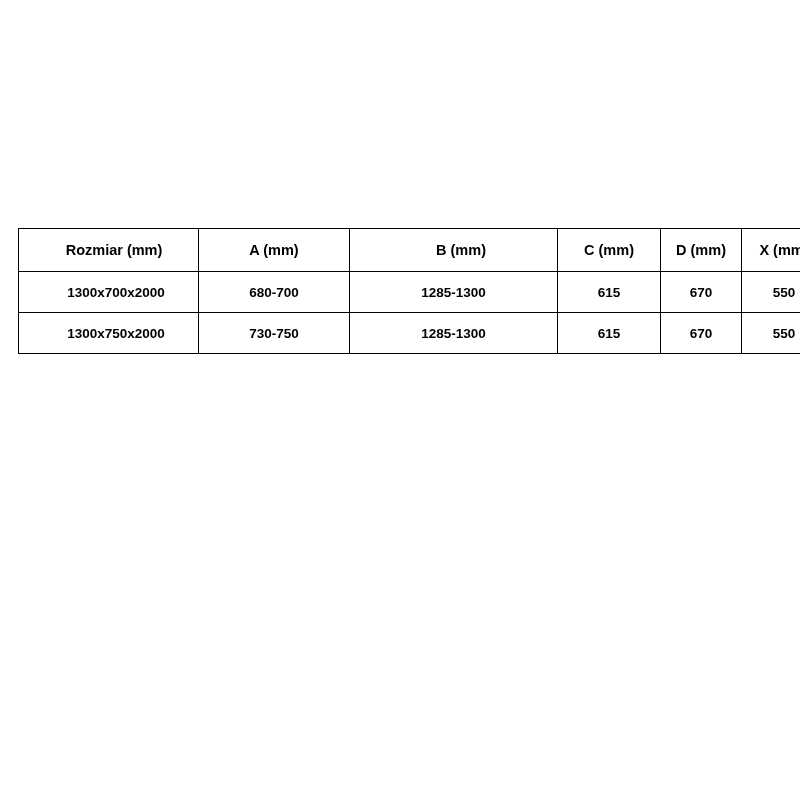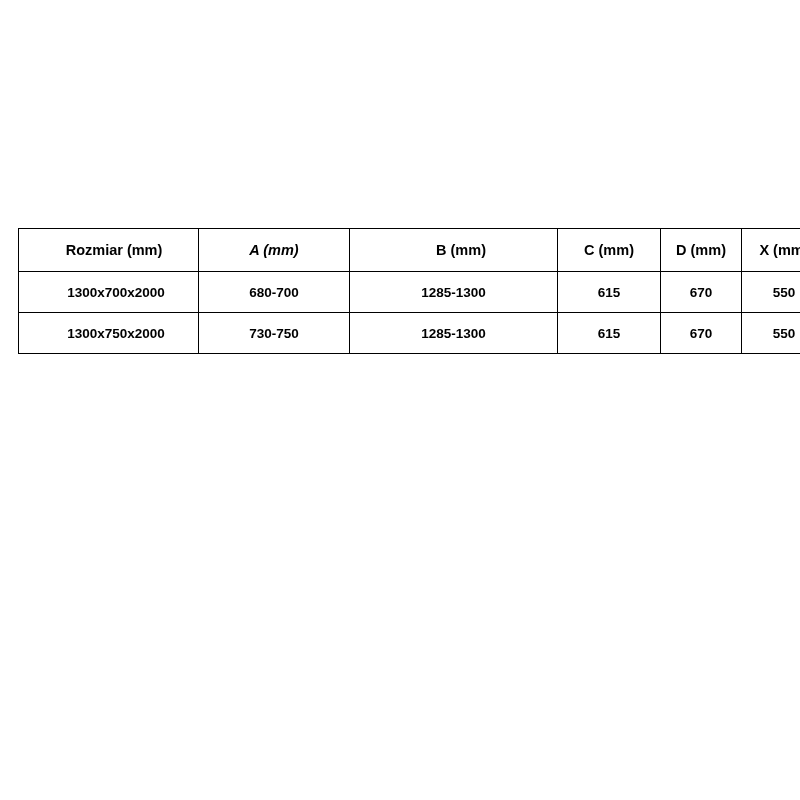--- a/index.html
+++ b/index.html
@@ -38,21 +38,21 @@
   table.spec thead th {
     height: 40px;
     font-size: 14.5px;
   }
   table.spec tbody td {
     height: 38px;
     font-size: 13.5px;
   }
   
   .col-size   { width: 166px; padding-left: 12px; }
-  .col-a      { width: 148px; font-style: italic; }
+  .col-a      { width: 148px; }
   .col-b      { width: 190px; padding-left: 16px; }
   .col-c      { width: 100px; }
   .col-d      { width: 78px; }
   .col-x      { width: 82px; }
 
   td.cell-size { padding-left: 16px; }
 </style>
 </head>
 <body>
 

